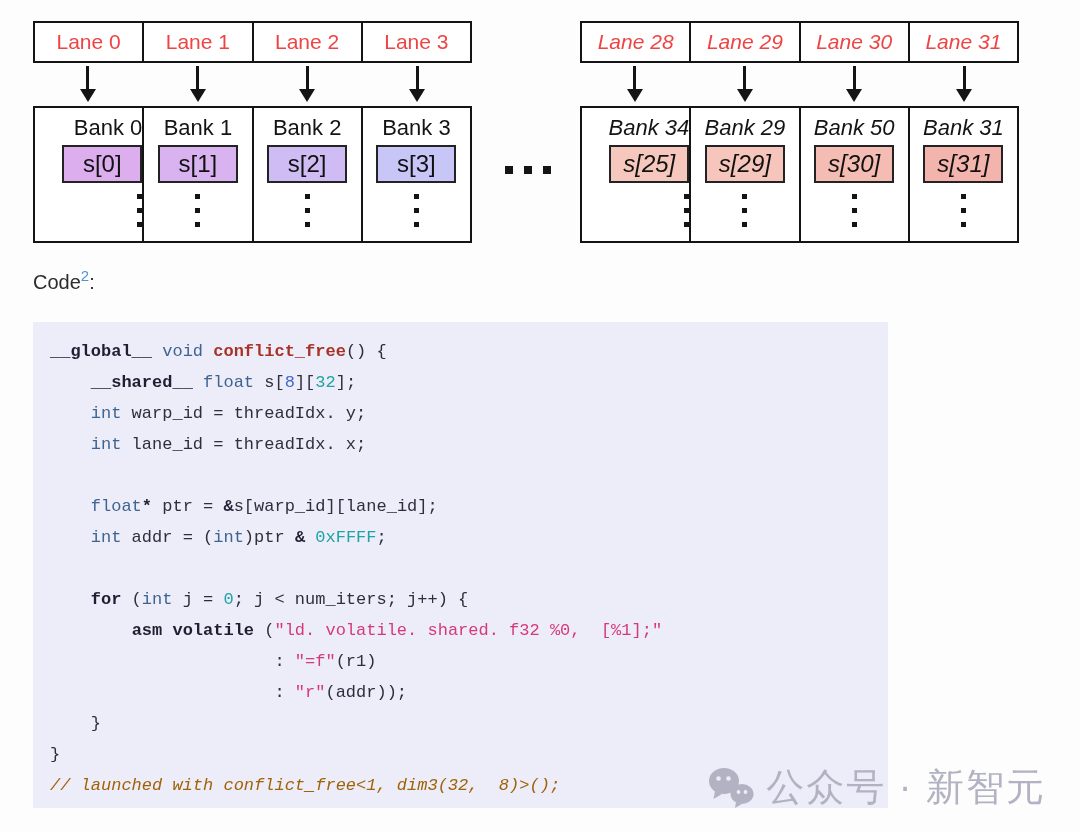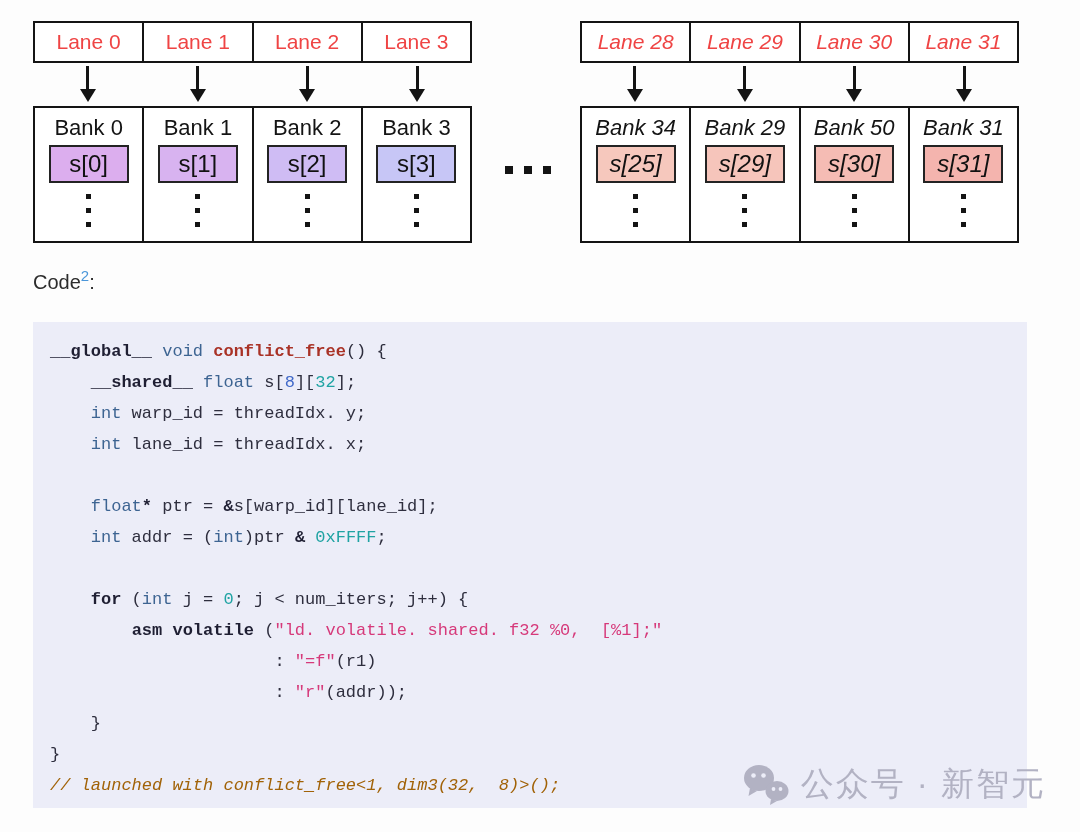--- a/index.html
+++ b/index.html
@@ -14,51 +14,51 @@
   .lane-cell{flex:1;display:flex;align-items:center;justify-content:center;
              font-size:21px;color:#ef4444;border-left:2px solid #141414;}
   .lane-cell:first-child{border-left:none;}
   .arrow-row{display:flex;height:43px;}
   .arrow-cell{flex:1;display:flex;flex-direction:column;align-items:center;padding-top:3px;}
   .stem{width:3px;height:23px;background:#141414;}
   .head{width:0;height:0;border-left:8px solid transparent;border-right:8px solid transparent;
         border-top:13px solid #141414;}
   .bank-row{display:flex;height:137px;border:2px solid #141414;background:#fff;box-sizing:border-box;}
   .bank-cell{flex:1;border-left:2px solid #141414;display:flex;flex-direction:column;align-items:center;}
-  .bank-cell:first-child{border-left:none;}
+  .bank-cell:first-child{border-left:none;align-items:flex-end;}
   .bank-label{font-size:22px;color:#141414;margin-top:7px;}
   .s-box{width:80px;height:38px;border:2px solid #232323;box-sizing:border-box;
          display:flex;align-items:center;justify-content:center;font-size:24px;color:#111;margin-top:4px;}
   .vdots{display:flex;flex-direction:column;gap:9px;margin-top:11px;}
   .vdots span{width:5px;height:5px;background:#141414;}
   .hdots{position:absolute;left:505px;top:166px;display:flex;gap:11px;}
   .hdots span{width:8px;height:8px;background:#141414;}
 
   
   .code-label{position:absolute;left:33px;top:271px;font-size:20px;color:#2c2c2c;}
   .code-label sup{font-size:15px;line-height:0;}
 
   
-  .code-block{position:absolute;left:33px;top:322px;width:994px;height:486px;
+  .code-block{position:absolute;left:33px;top:322px;width:855px;height:486px;
               box-sizing:border-box;margin:0;padding:14px 0 1px 17px;
               font-family:"Liberation Mono","DejaVu Sans Mono",monospace;
               font-size:17px;line-height:31px;}
   .code-line{white-space:pre;}
   .tok-p{color:#2e2e3e;}
   .tok-k{color:#1f1f33;font-weight:bold;}
   .tok-t{color:#3d6492;}
   .tok-f{color:#a93226;font-weight:bold;}
   .tok-nb{color:#4169c9;}
   .tok-nt{color:#1fa3a3;}
   .tok-s{color:#d6397a;}
   .tok-c{color:#a16207;font-style:italic;}
 
   
   .watermark{position:absolute;right:34px;top:762px;display:flex;align-items:center;gap:9px;
-             font-size:33px;letter-spacing:2px;}
+             font-size:38px;letter-spacing:2px;}
 </style>
 </head>
 <body>
 
 <div class="canvas">
 
   <div class="diagram-area">
     <div class="group" id="group-left">
       <div class="lane-row">
           <div class="lane-cell">Lane 0</div>

